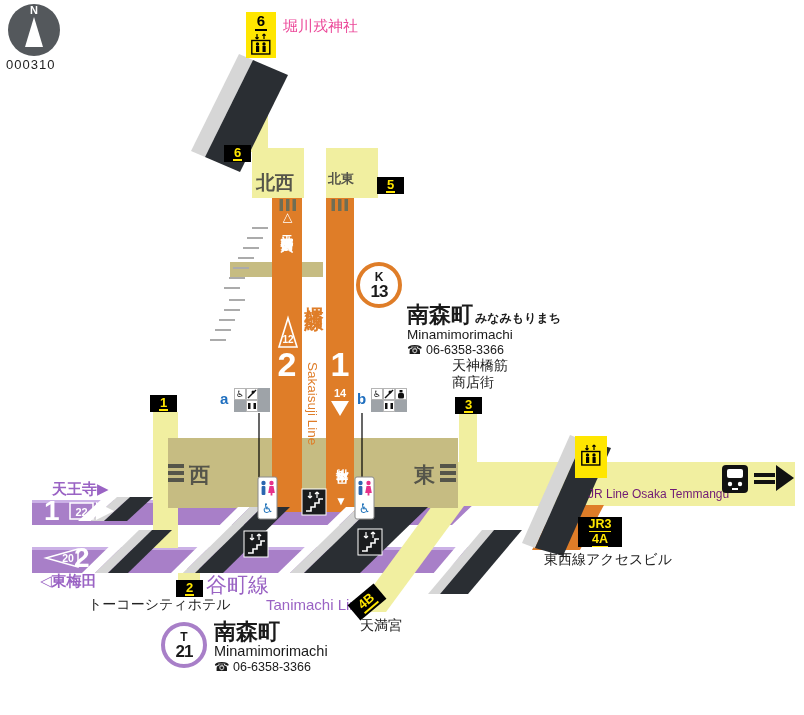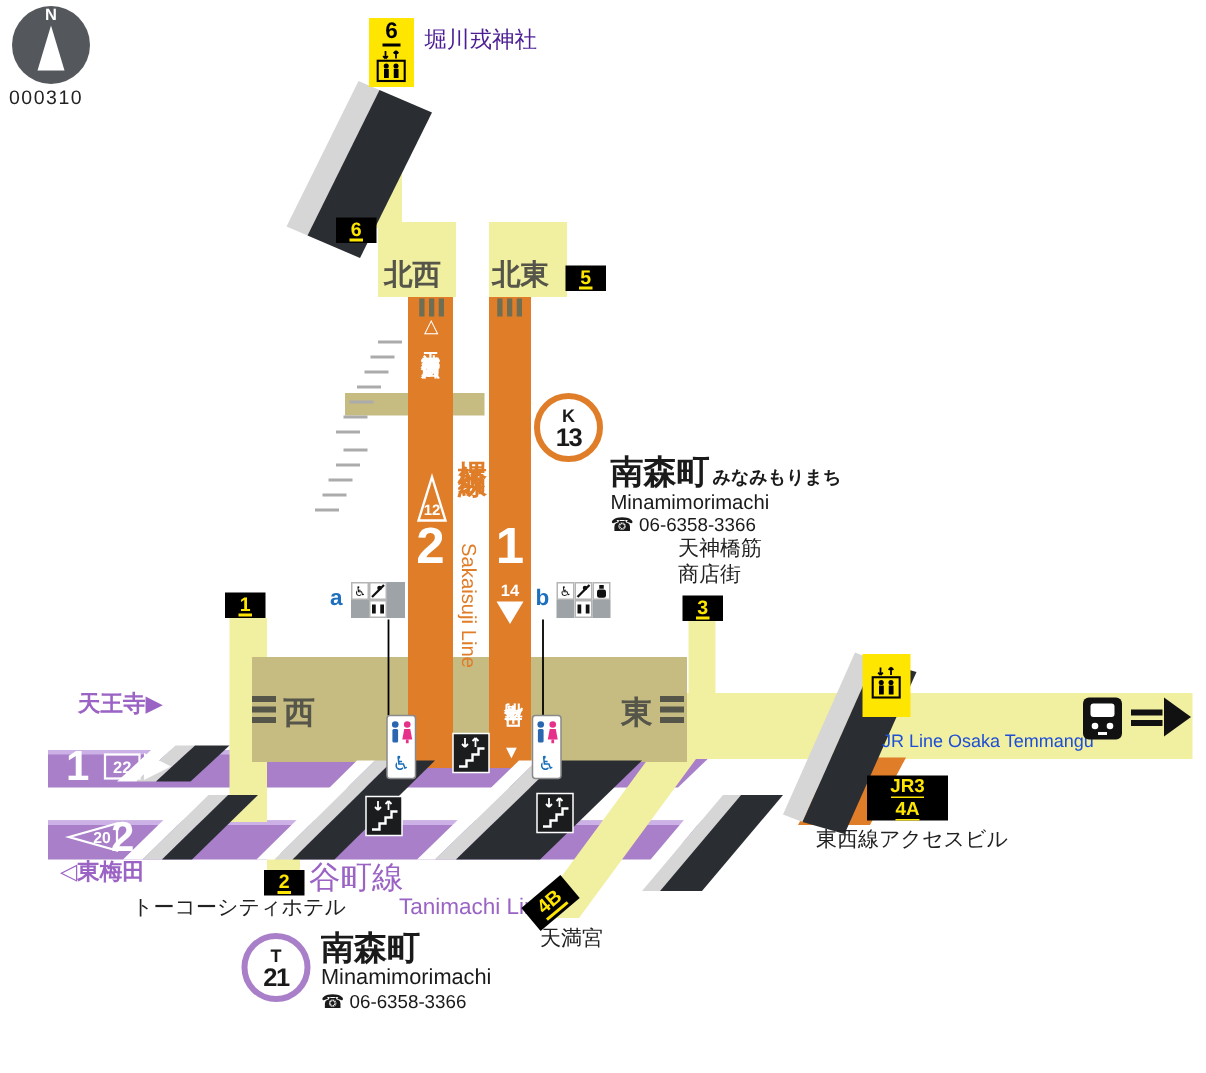--- a/index.html
+++ b/index.html
@@ -176,47 +176,47 @@
 
   <div class="abs" style="left:8px;top:4px;width:52px;height:52px;border-radius:50%;background:#54585C;display:flex;flex-direction:column;align-items:center;justify-content:flex-start;">
     <span style="color:#fff;font-size:11px;font-weight:bold;line-height:1.2;">N</span>
     <div style="width:0;height:0;border-left:9px solid transparent;border-right:9px solid transparent;border-bottom:30px solid #fff;"></div>
   </div>
   <div class="abs" style="left:6px;top:57px;font-size:13px;letter-spacing:1px;color:#222;">000310</div>
 
   <div class="abs" style="left:246px;top:12px;width:30px;text-align:center;z-index:3;">
     <span style="font-size:15px;font-weight:bold;color:#000;border-bottom:2px solid #000;line-height:1.15;padding:0 2px;">6</span>
   </div>
-  <div class="abs" style="left:283px;top:17px;font-size:15px;color:#4c1d95;">堀川戎神社</div>
+  <div class="abs" style="left:283px;top:17px;font-size:15px;color:#ec4899;">堀川戎神社</div>
 
   <div class="exit-badge" style="left:224px;top:145px;">
       <span>6</span>
     </div>
   <div class="exit-badge" style="left:377px;top:177px;">
       <span>5</span>
     </div>
   <div class="exit-badge" style="left:150px;top:395px;">
       <span>1</span>
     </div>
   <div class="exit-badge" style="left:455px;top:397px;">
       <span>3</span>
     </div>
   <div class="exit-badge" style="left:176px;top:580px;">
       <span>2</span>
     </div>
   <div class="exit-badge" style="left:350px;top:592px;width:34px;height:20px;transform:rotate(-40deg);">
       <span>4B</span>
     </div>
-  <div class="abs" style="left:578px;top:517px;width:54px;height:30px;background:#000;color:#FFE600;font-weight:bold;font-size:12.5px;display:flex;flex-direction:column;align-items:center;justify-content:center;line-height:1.15;z-index:3;">
+  <div class="abs" style="left:578px;top:517px;width:44px;height:30px;background:#000;color:#FFE600;font-weight:bold;font-size:12.5px;display:flex;flex-direction:column;align-items:center;justify-content:center;line-height:1.15;z-index:3;">
     <span style="border-bottom:1.5px solid #FFE600;">JR3</span>
     <span style="border-bottom:1.5px solid #FFE600;text-align:right;">4A</span>
   </div>
 
   <div class="abs" style="left:256px;top:170px;font-size:19px;font-weight:bold;color:#55554A;">北西</div>
-  <div class="abs" style="left:328px;top:170px;font-size:19px;font-weight:bold;color:#55554A;">北東</div>
+  <div class="abs" style="left:328px;top:170px;font-size:13px;font-weight:bold;color:#55554A;">北東</div>
 
   <div class="circle-badge" style="left:356px;top:262px;border:4px solid #DF7D28;">
     <span class="l1">K</span>
     <span class="l2">13</span>
   </div>
   <div class="abs station-name" style="left:407px;top:259px;margin-top:44px;">
     <div><span class="ja">南森町</span><span class="kana">みなみもりまち</span></div>
     <div class="en">Minamimorimachi</div>
     <div class="tel">☎ 06-6358-3366</div>
   </div>
@@ -285,39 +285,39 @@
       <i></i>
   </div>
   <div class="abs" style="left:189px;top:461px;font-size:21px;font-weight:bold;color:#55554A;">西</div>
   <div class="abs" style="left:414px;top:461px;font-size:21px;font-weight:bold;color:#55554A;">東</div>
   <div class="abs gatebars" style="left:440px;top:464px;">
     <i></i>
       <i></i>
       <i></i>
   </div>
 
-  <div class="abs" style="left:588px;top:487px;font-size:12px;color:#1d4ed8;">JR Line Osaka Temmangu</div>
+  <div class="abs" style="left:588px;top:487px;font-size:12px;color:#701a75;">JR Line Osaka Temmangu</div>
   <div class="abs" style="left:722px;top:465px;width:26px;height:28px;background:#111;border-radius:4px;z-index:3;">
     <svg width="26" height="28">
         <rect x="5" y="4" width="16" height="9" rx="2" fill="#fff"></rect>
         <circle cx="8" cy="19" r="2.2" fill="#fff"></circle>
         <circle cx="18" cy="19" r="2.2" fill="#fff"></circle>
         <rect x="10" y="23" width="6" height="2" fill="#fff"></rect>
       </svg>
   </div>
   <div class="abs" style="left:752px;top:462px;z-index:3;">
     <svg width="44" height="32">
         <polygon points="24,3 42,16 24,29" fill="#111"></polygon>
         <rect x="2" y="11" width="21" height="4" fill="#111"></rect>
         <rect x="2" y="18" width="21" height="4" fill="#111"></rect>
       </svg>
   </div>
   <div class="abs" style="left:544px;top:551px;font-size:14px;color:#222;">東西線アクセスビル</div>
 
-  <div class="abs dirlabel" style="left:52px;top:460px;">天王寺▶</div>
+  <div class="abs dirlabel" style="left:52px;top:480px;">天王寺▶</div>
   <div class="abs" style="left:44px;top:497px;color:#fff;font-size:28px;font-weight:bold;line-height:1;z-index:3;">1</div>
   <div class="abs" style="left:74px;top:544px;color:#fff;font-size:28px;font-weight:bold;line-height:1;z-index:3;">2</div>
   <div class="abs dirlabel" style="left:40px;top:572px;">◁東梅田</div>
 
   <div class="abs" style="left:88px;top:596px;font-size:14px;color:#222;">トーコーシティホテル</div>
   <div class="abs" style="left:206px;top:571px;font-size:21px;font-weight:normal;color:#9A63C4;">谷町線</div>
   <div class="abs" style="left:266px;top:596px;font-size:15px;color:#9A63C4;">Tanimachi Line</div>
   <div class="abs" style="left:360px;top:617px;font-size:14px;color:#222;">天満宮</div>
 
   <div class="circle-badge" style="left:161px;top:622px;border:4px solid #A87FC8;">

